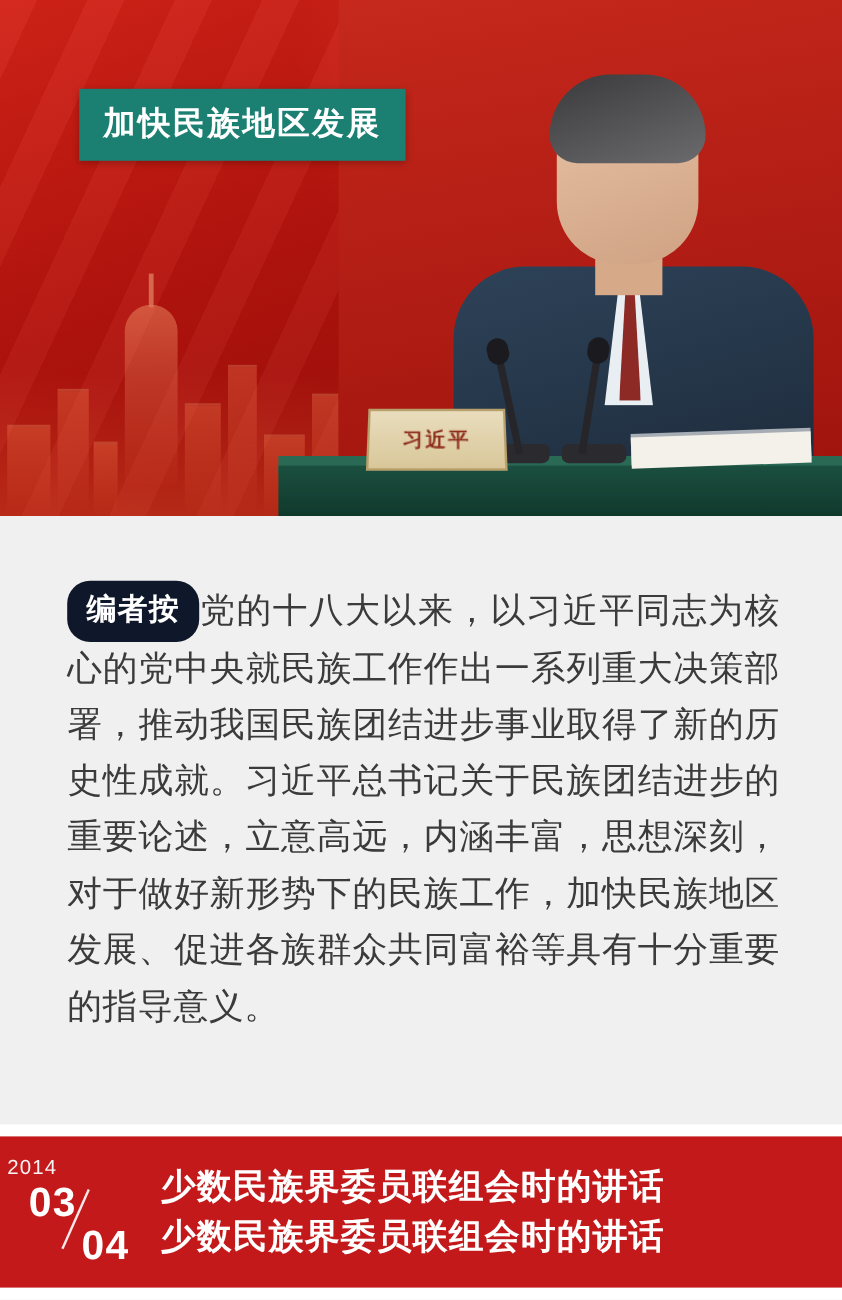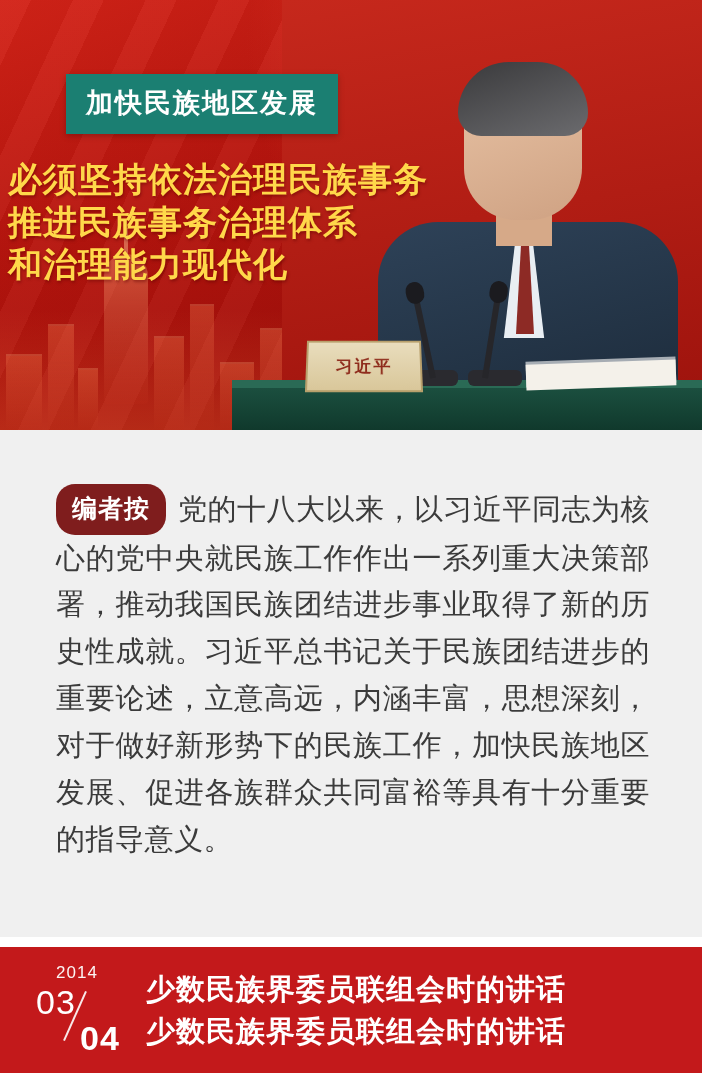--- a/index.html
+++ b/index.html
@@ -282,27 +282,27 @@
   }
   .paragraph {
     font-size: 29px;
     line-height: 1.62;
     color: #3b3b3b;
     text-align: justify;
     letter-spacing: 0.5px;
   }
   .editor-tag {
     display: inline-block;
-    background: #7f1d1d;
+    background: #0f172a;
     color: #ffffff;
     font-size: 25px;
     font-weight: bold;
     border-radius: 19px;
     padding: 4px 16px 6px 16px;
-    margin-right: 12px;
+    margin-right: 0;
     vertical-align: 2px;
     letter-spacing: 1px;
   }
 
   
   .footer {
     position: absolute;
     left: 0;
     bottom: 0;
     width: 702px;
@@ -316,39 +316,38 @@
     width: 702px;
     height: 126px;
     background: #c3191b;
     display: flex;
     align-items: center;
   }
   .date-box {
     width: 118px;
     min-width: 118px;
     color: #ffffff;
-    text-align: center;
     position: relative;
-    padding-left: 18px;
+    padding-left: 6px;
   }
   .date-year {
     font-size: 17px;
     letter-spacing: 1px;
     opacity: .95;
   }
   .date-md {
     position: relative;
     height: 74px;
   }
   .date-mm {
     position: absolute;
     left: 18px;
     top: 0;
     font-size: 34px;
-    font-weight: normal;
+    font-weight: bold;
     letter-spacing: 1px;
   }
   .date-slash {
     position: absolute;
     left: 56px;
     top: 6px;
     width: 2px;
     height: 54px;
     background: #ffffff;
     transform: rotate(24deg);
@@ -418,25 +417,20 @@
     <div class="mic-base mic-base-b"></div>
     <div class="mic mic-a"></div>
     <div class="mic mic-b"></div>
 
     <div class="nameplate">
       <span>习近平</span>
     </div>
 
     <div class="badge">加快民族地区发展</div>
 
-    <div class="headline">
-      <div class="line">必须坚持依法治理民族事务</div>
-      <div class="line">推进民族事务治理体系</div>
-      <div class="line">和治理能力现代化</div>
-    </div>
   </div>
 
   <div class="article">
     <div class="paragraph">
       <span class="editor-tag">编者按</span><span>党的十八大以来，以习近平同志为核心的党中央就民族工作作出一系列重大决策部署，推动我国民族团结进步事业取得了新的历史性成就。习近平总书记关于民族团结进步的重要论述，立意高远，内涵丰富，思想深刻，对于做好新形势下的民族工作，加快民族地区发展、促进各族群众共同富裕等具有十分重要的指导意义。</span>
     </div>
   </div>
 
   <div class="footer">
     <div class="footer-inner">

